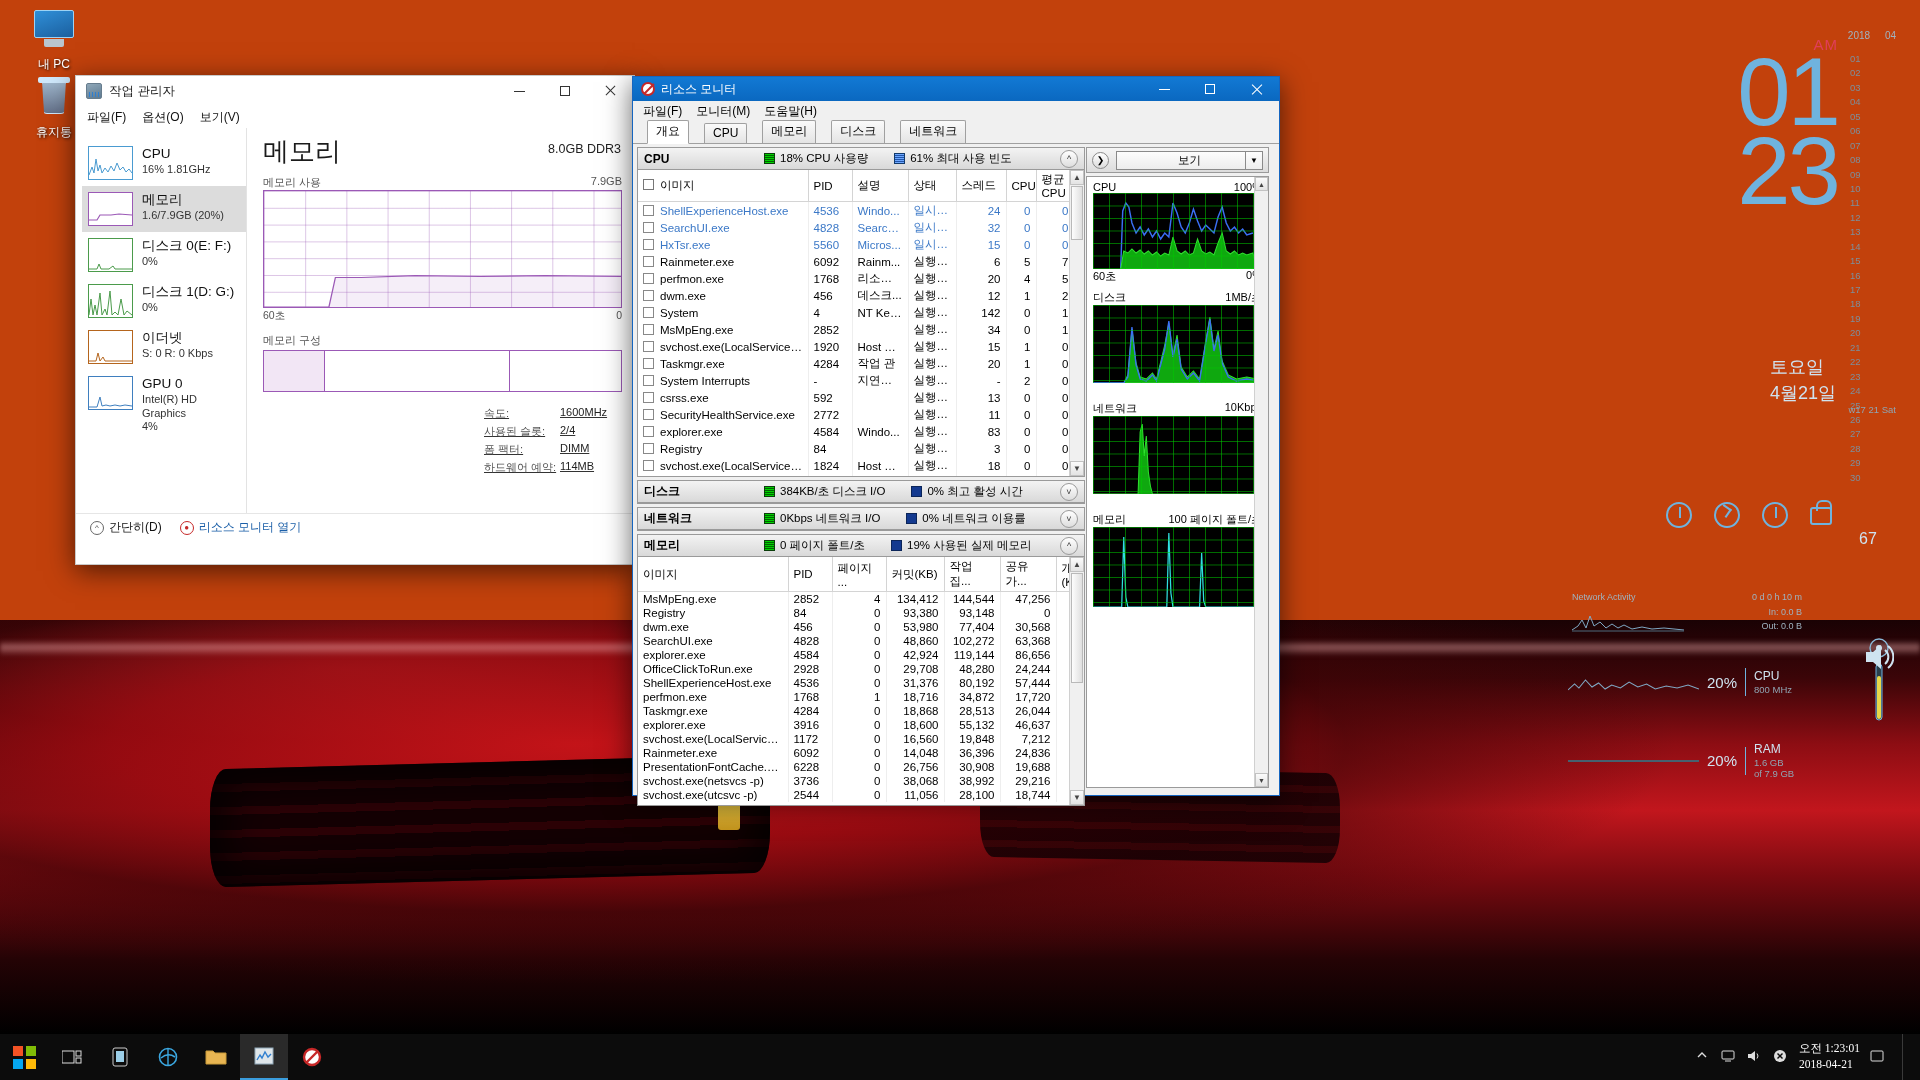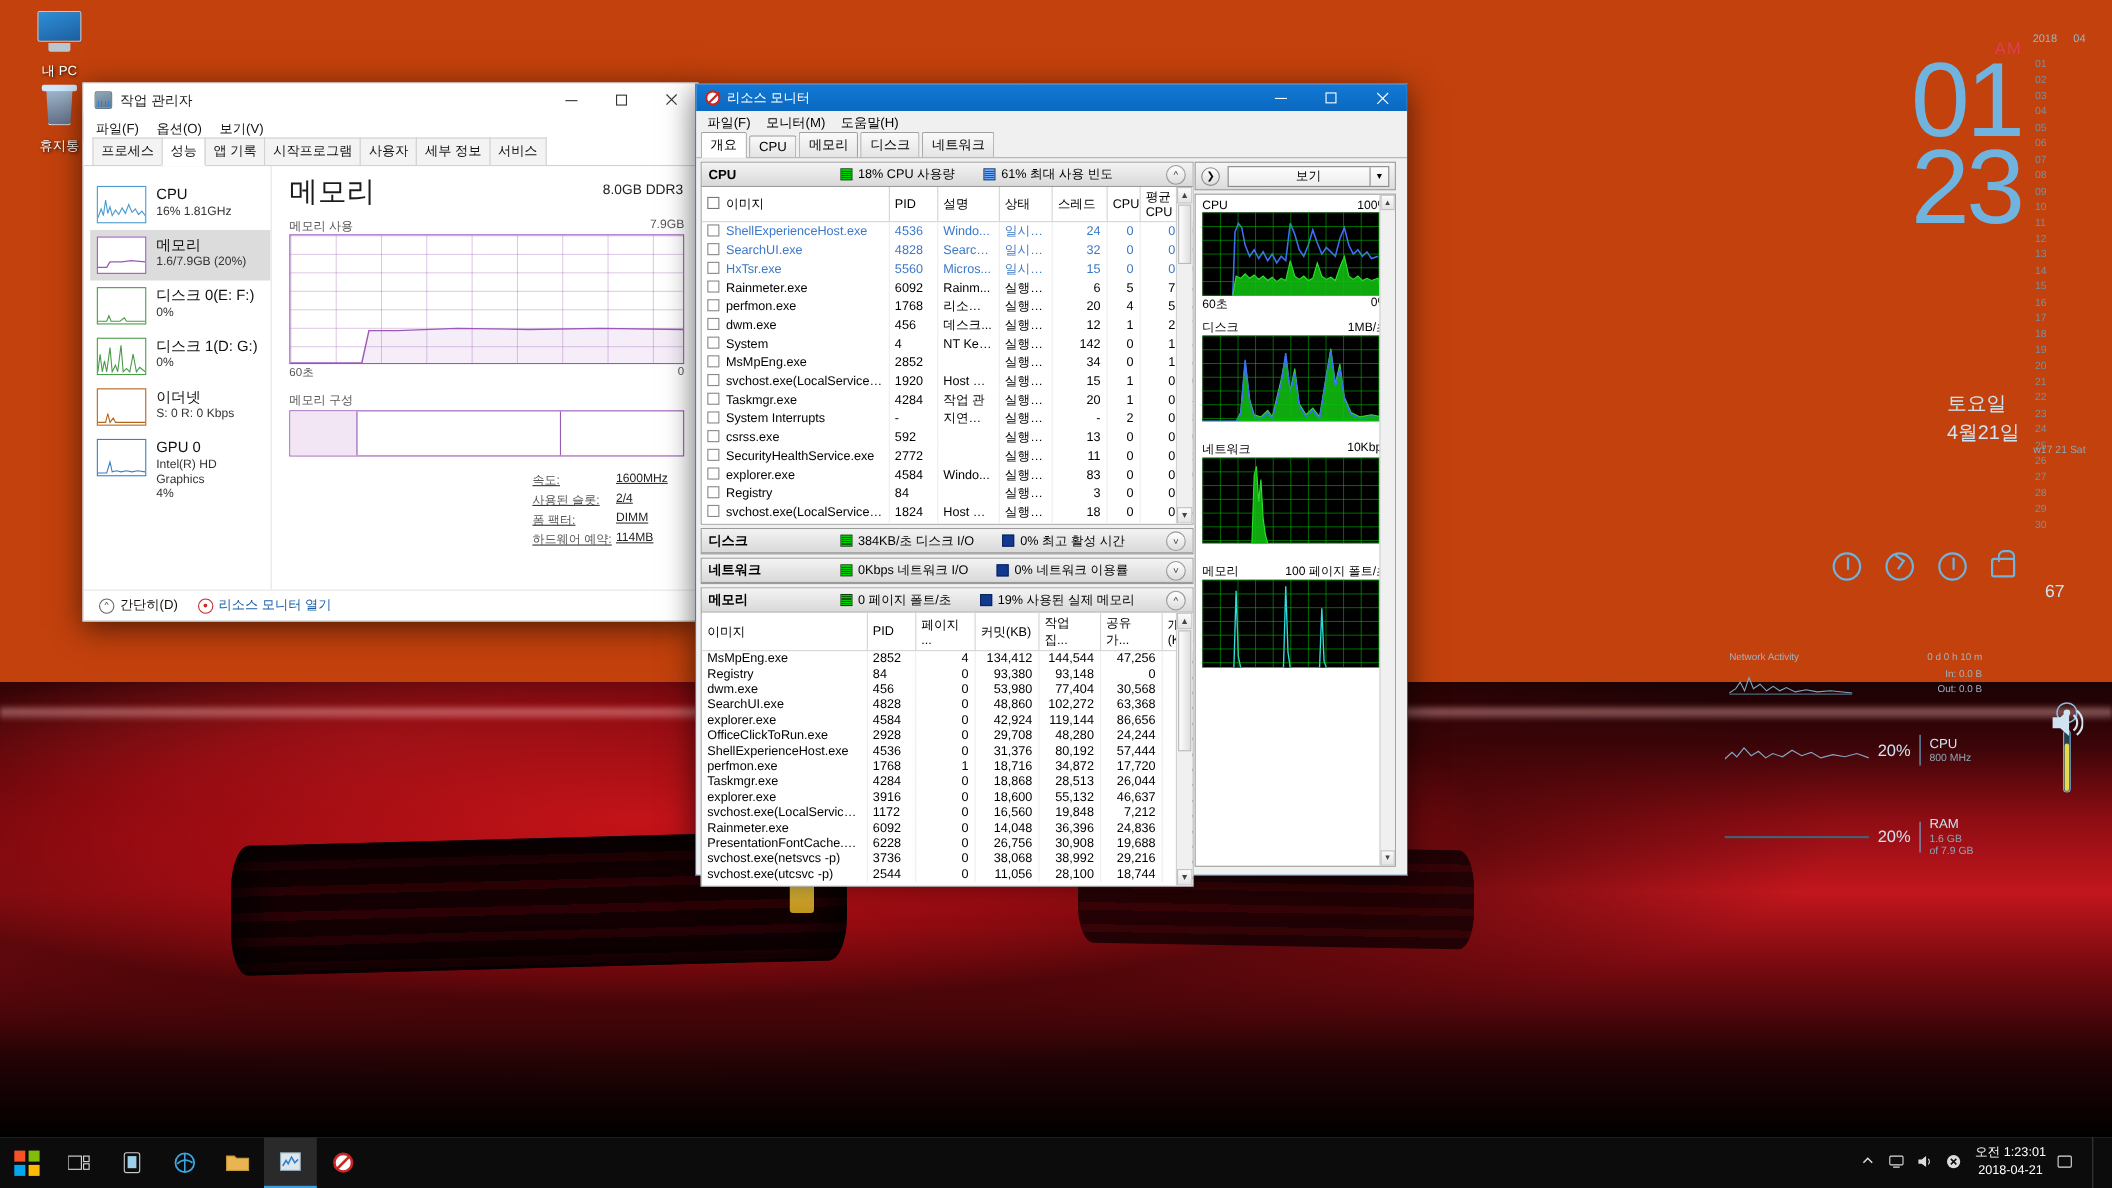--- a/index.html
+++ b/index.html
@@ -128,22 +128,22 @@
   .rm-title .ico { width:14px; height:14px; border-radius:50%; background:#fff; margin-right:6px; position:relative;
     border:2px solid #c62828; }
   .rm-title .ico:after{content:"";position:absolute;left:-1px;top:4px;width:14px;height:2px;background:#c62828;transform:rotate(-45deg);}
   .rm-wb { width:46px; height:24px; display:flex; align-items:center; justify-content:center; color:#fff; }
   .rm-wb .mn{width:11px;height:1px;background:#fff;}
   .rm-wb .mx{width:10px;height:10px;border:1px solid #fff;}
   .rm-wb .cl{position:relative;width:13px;height:13px;}
   .rm-wb .cl:before,.rm-wb .cl:after{content:"";position:absolute;left:0;top:6px;width:14px;height:1px;background:#fff;}
   .rm-wb .cl:before{transform:rotate(45deg);}.rm-wb .cl:after{transform:rotate(-45deg);}
   .rm-menu { height:21px; background:#f0f0f0; display:flex; align-items:center; gap:14px; padding:0 10px; font-size:12px; color:#000;}
-  .rm-tabs { height:22px; display:flex; align-items:flex-end; padding-left:4px; background:#f0f0f0;
-    border-bottom:1px solid #a0a0a0;}
+  .rm-tabs { height:22px; display:flex; align-items:flex-end; padding-left:14px; background:#f0f0f0;
+    border-bottom:1px solid #a0a0a0;gap:13px;}
   .rm-tab { font-size:12px; padding:2px 8px 3px; border:1px solid #a0a0a0; border-bottom:none;
     background:linear-gradient(180deg,#fafafa,#e4e4e4); color:#000; margin-right:2px; border-radius:2px 2px 0 0;}
   .rm-tab.sel{background:#fff;border-bottom:1px solid #fff;margin-bottom:-1px;}
   .rm-content { display:flex; height:calc(100% - 67px); background:#f0f0f0; }
   .rm-left { width:452px; padding:3px 0 0 4px; }
   .rm-sec { border:1px solid #9a9a9a; background:#fff; margin-bottom:3px; }
   .rm-sechead { height:22px; display:flex; align-items:center; padding:0 6px;
     background:linear-gradient(180deg,#f3f3f3,#d9d9d9); border-bottom:1px solid #9a9a9a; font-size:12px; }
   .rm-sechead .nm { font-weight:bold; color:#000; width:120px; }
   .rm-sechead .st { display:flex; align-items:center; gap:5px; color:#000; font-size:11.5px; }
@@ -234,21 +234,21 @@
   
   #taskbar { position:absolute; left:0; right:0; bottom:0; height:46px; background:#0c0c0c;
     display:flex; align-items:center; }
   .tb-start { width:48px; height:46px; display:flex; align-items:center; justify-content:center; }
   .tb-start .q { width:10px; height:10px; }
   .tb-start .grid2 { display:grid; grid-template-columns:10px 10px; grid-template-rows:10px 10px; gap:3px;}
   .tb-item { width:48px; height:46px; display:flex; align-items:center; justify-content:center; position:relative;}
   .tb-item.active { background:#2a2a2a; border-bottom:2px solid #3b9ede; }
   .tb-right { margin-left:auto; display:flex; align-items:center; gap:10px; padding-right:10px;
     color:#fff; font-size:11.5px; }
-  .tb-clock { text-align:center; line-height:1.35; }
+  .tb-clock { text-align:left; line-height:1.35;font-family:Liberation Serif, serif; }
   .tb-ico { width:16px; height:16px; }
   .tb-showdesk { width:8px; height:46px; border-left:1px solid #3a3a3a; margin-left:6px;}
 </style>
 </head>
 <body>
 
 <div id="desktop">
   <div class="wp-car"></div>
   <div class="wp-shine"></div>
   <div class="wp-grille"></div>
@@ -287,29 +287,20 @@
         <span class="cl"></span>
       </div>
   </div>
 
   <div class="tm-menu">
     <span>파일(F)</span>
     <span>옵션(O)</span>
     <span>보기(V)</span>
   </div>
 
-  <div class="tm-tabs">
-    <div class="tm-tab">프로세스</div>
-    <div class="tm-tab sel">성능</div>
-    <div class="tm-tab">앱 기록</div>
-    <div class="tm-tab">시작프로그램</div>
-    <div class="tm-tab">사용자</div>
-    <div class="tm-tab">세부 정보</div>
-    <div class="tm-tab">서비스</div>
-  </div>
 
   <div class="tm-body">
     <div class="tm-side">
 
       <div class="tm-item">
         <div class="tm-thumb" style="border-color:#4a9bd1">
           <svg width="43" height="32" viewBox="0 0 43 32">
               <polyline points="0,28 3,20 5,26 7,12 9,24 11,18 13,26 16,21 19,25 22,19 25,24 28,16 31,23 34,20 37,25 40,22 43,26" fill="none" stroke="#4a9bd1" stroke-width="1"></polyline>
             </svg>
         </div>

